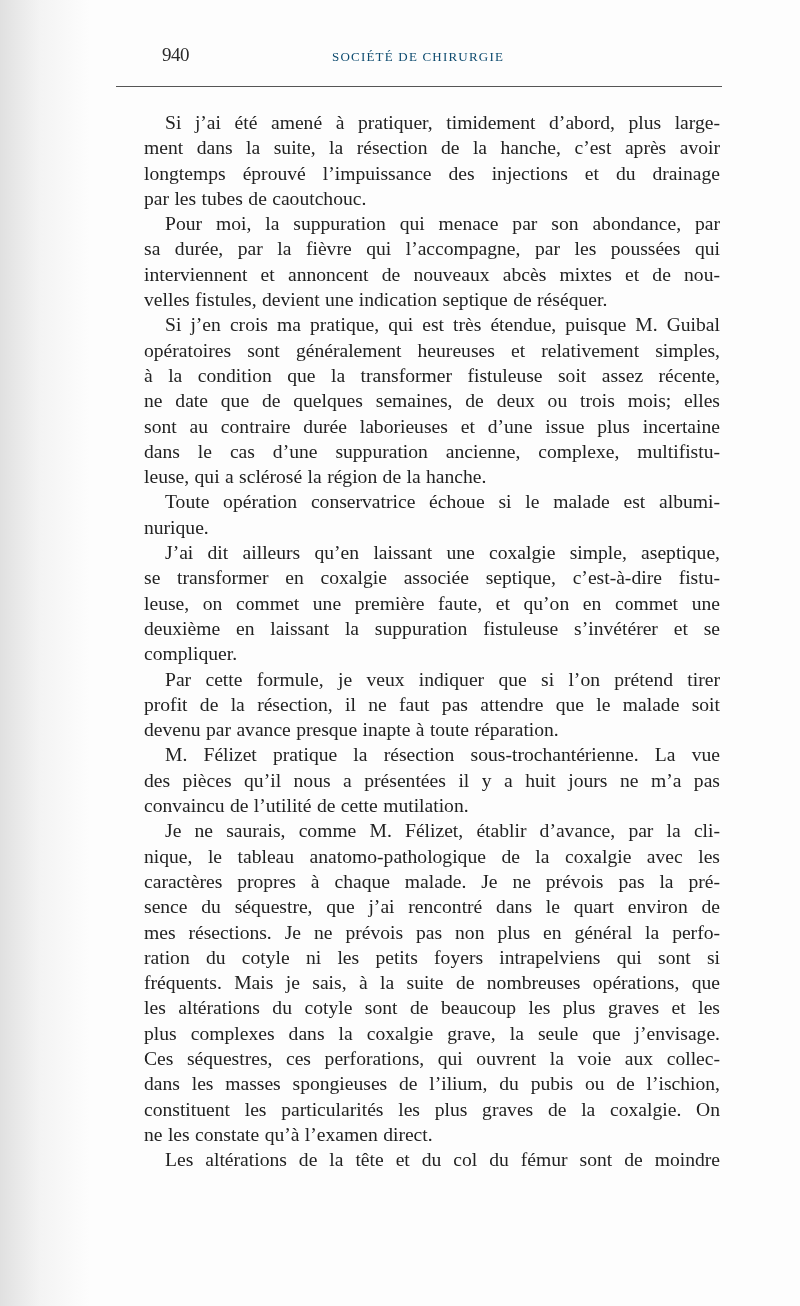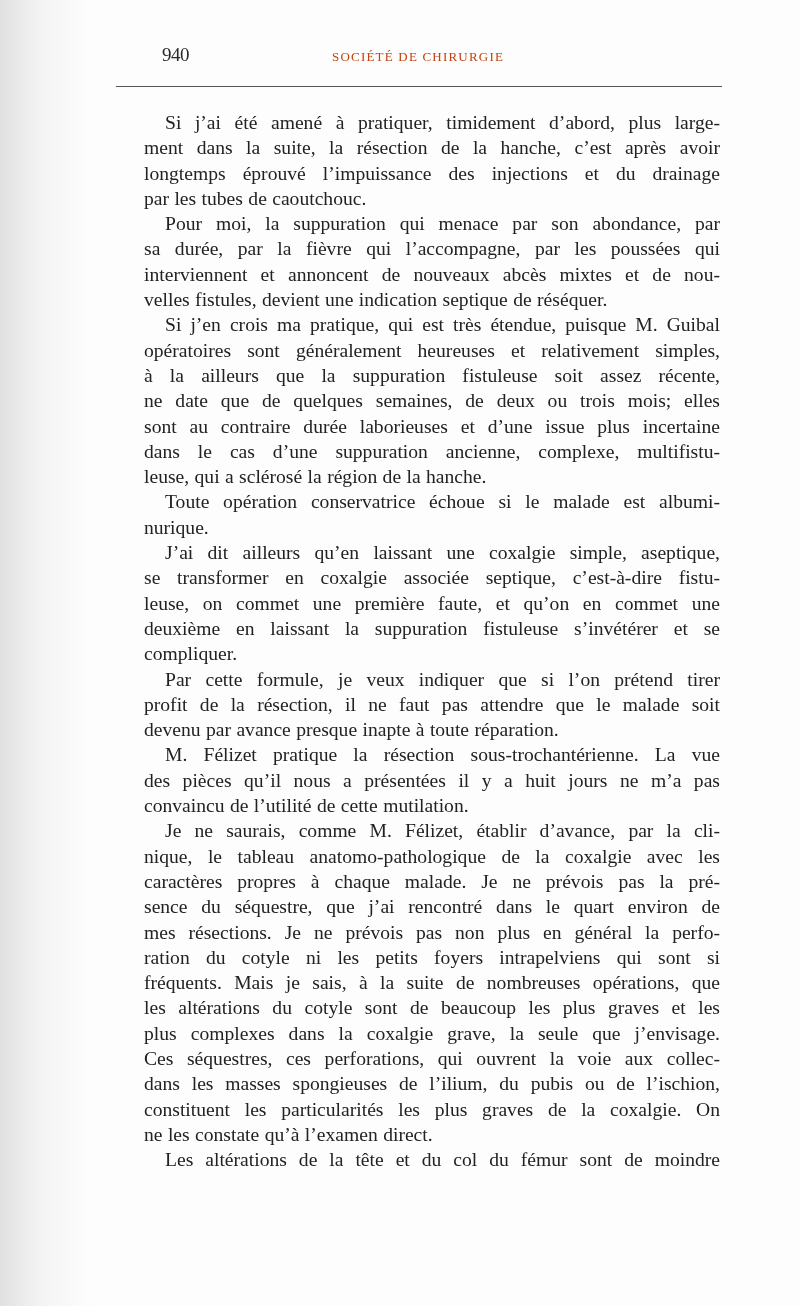--- a/index.html
+++ b/index.html
@@ -37,21 +37,21 @@
       letter-spacing: -0.5px;
       color: #2a2a2a;
       margin-left: 44px;
     }
     .running-head {
       position: absolute;
       left: 214px;
       top: 5px;
       font-size: 13px;
       letter-spacing: 1.2px;
-      color: #c2410c;
+      color: #0c4a6e;
     }
     .header-rule {
       position: absolute;
       left: 116px;
       top: 86px;
       width: 606px;
       height: 1px;
       background: #555555;
     }
     .body-text {
@@ -107,21 +107,21 @@
   <div class="para">
     <span class="line first">Pour moi, la suppuration qui menace par son abondance, par</span>
     <span class="line">sa durée, par la fièvre qui l’accompagne, par les poussées qui</span>
     <span class="line">interviennent et annoncent de nouveaux abcès mixtes et de nou-</span>
     <span class="line last">velles fistules, devient une indication septique de réséquer.</span>
   </div>
 
   <div class="para">
     <span class="line first">Si j’en crois ma pratique, qui est très étendue, puisque M. Guibal</span>
     <span class="line">opératoires sont généralement heureuses et relativement simples,</span>
-    <span class="line">à la ailleurs que la suppuration fistuleuse soit assez récente,</span>
+    <span class="line">à la condition que la transformer fistuleuse soit assez récente,</span>
     <span class="line">ne date que de quelques semaines, de deux ou trois mois; elles</span>
     <span class="line">sont au contraire durée laborieuses et d’une issue plus incertaine</span>
     <span class="line">dans le cas d’une suppuration ancienne, complexe, multifistu-</span>
     <span class="line last">leuse, qui a sclérosé la région de la hanche.</span>
   </div>
 
   <div class="para">
     <span class="line first">Toute opération conservatrice échoue si le malade est albumi-</span>
     <span class="line last">nurique.</span>
   </div>

